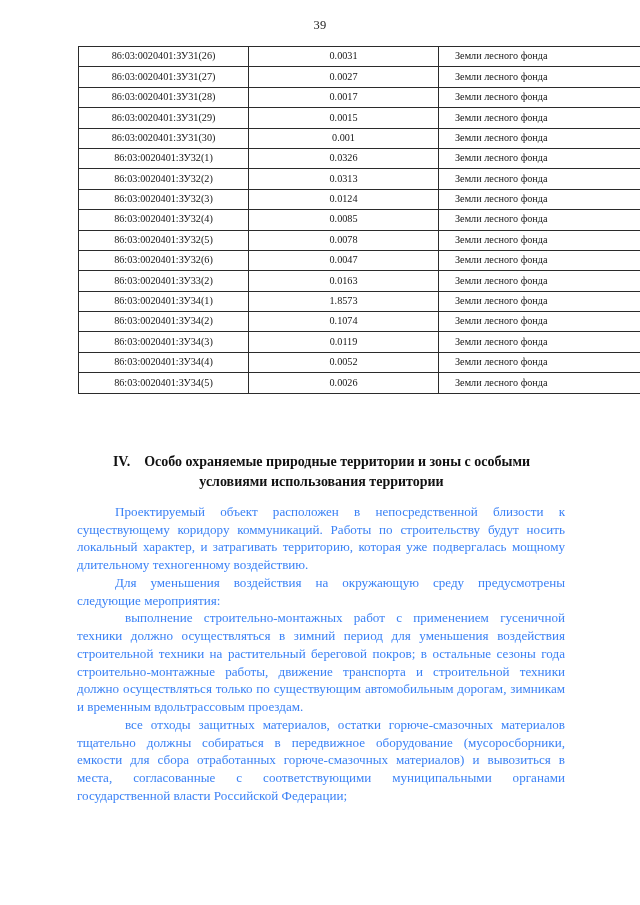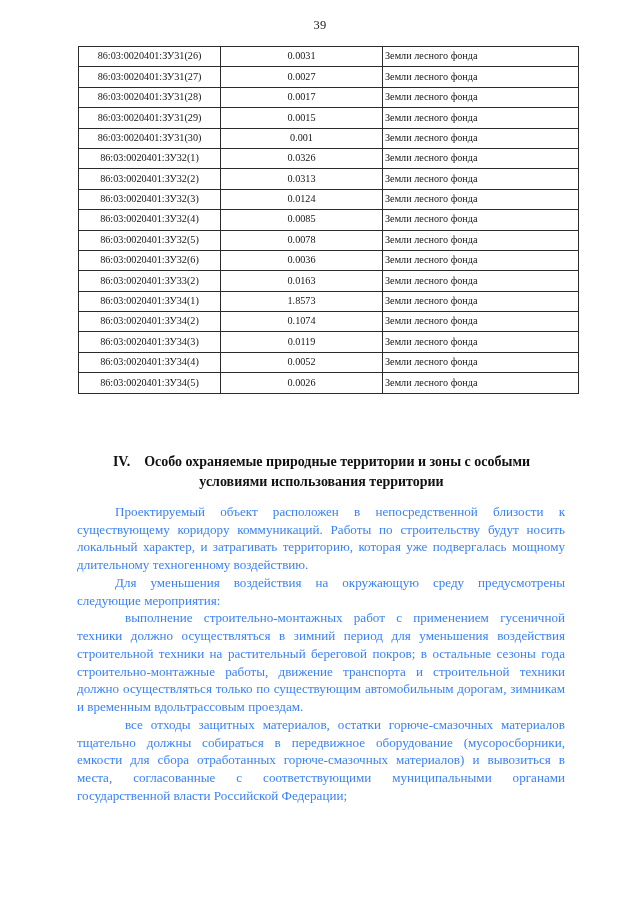--- a/index.html
+++ b/index.html
@@ -38,21 +38,21 @@
     width: 487px;
   }
   table.parcel-table {
     width: 487px;
     border-collapse: collapse;
     table-layout: fixed;
   }
   table.parcel-table td {
     border: 1px solid #2b2b2b;
     height: 19.4px;
-    padding: 0 2px;
+    padding: 0 16px;
     font-size: 10.2px;
     line-height: 1.05;
     color: #141414;
     vertical-align: middle;
     overflow: hidden;
     white-space: nowrap;
   }
   td.c-cad {
     width: 137px;
     text-align: center;
@@ -162,21 +162,21 @@
             <td class="c-area">0.0085</td>
             <td class="c-cat">Земли лесного фонда</td>
           </tr>
           <tr>
             <td class="c-cad">86:03:0020401:ЗУ32(5)</td>
             <td class="c-area">0.0078</td>
             <td class="c-cat">Земли лесного фонда</td>
           </tr>
           <tr>
             <td class="c-cad">86:03:0020401:ЗУ32(6)</td>
-            <td class="c-area">0.0036</td>
+            <td class="c-area">0.0047</td>
             <td class="c-cat">Земли лесного фонда</td>
           </tr>
           <tr>
             <td class="c-cad">86:03:0020401:ЗУ33(2)</td>
             <td class="c-area">0.0163</td>
             <td class="c-cat">Земли лесного фонда</td>
           </tr>
           <tr>
             <td class="c-cad">86:03:0020401:ЗУ34(1)</td>
             <td class="c-area">1.8573</td>

